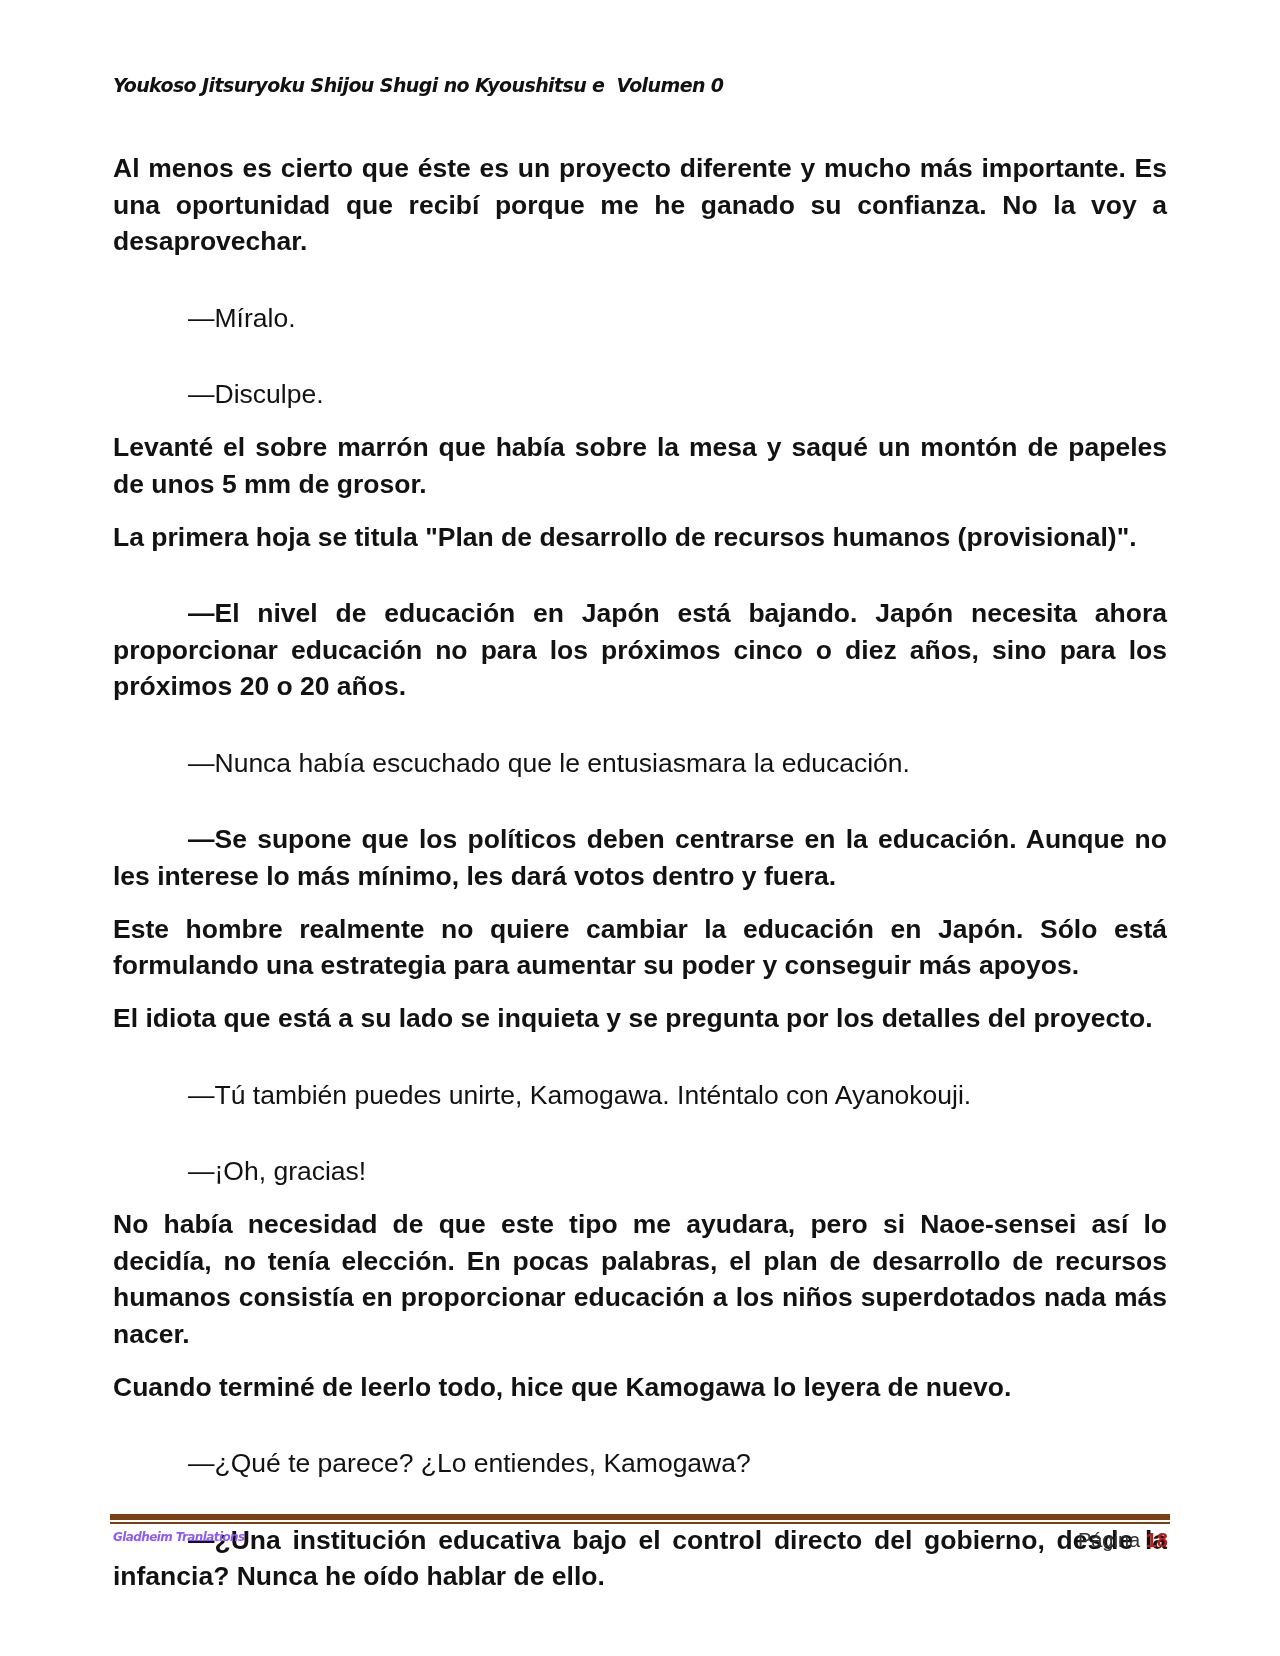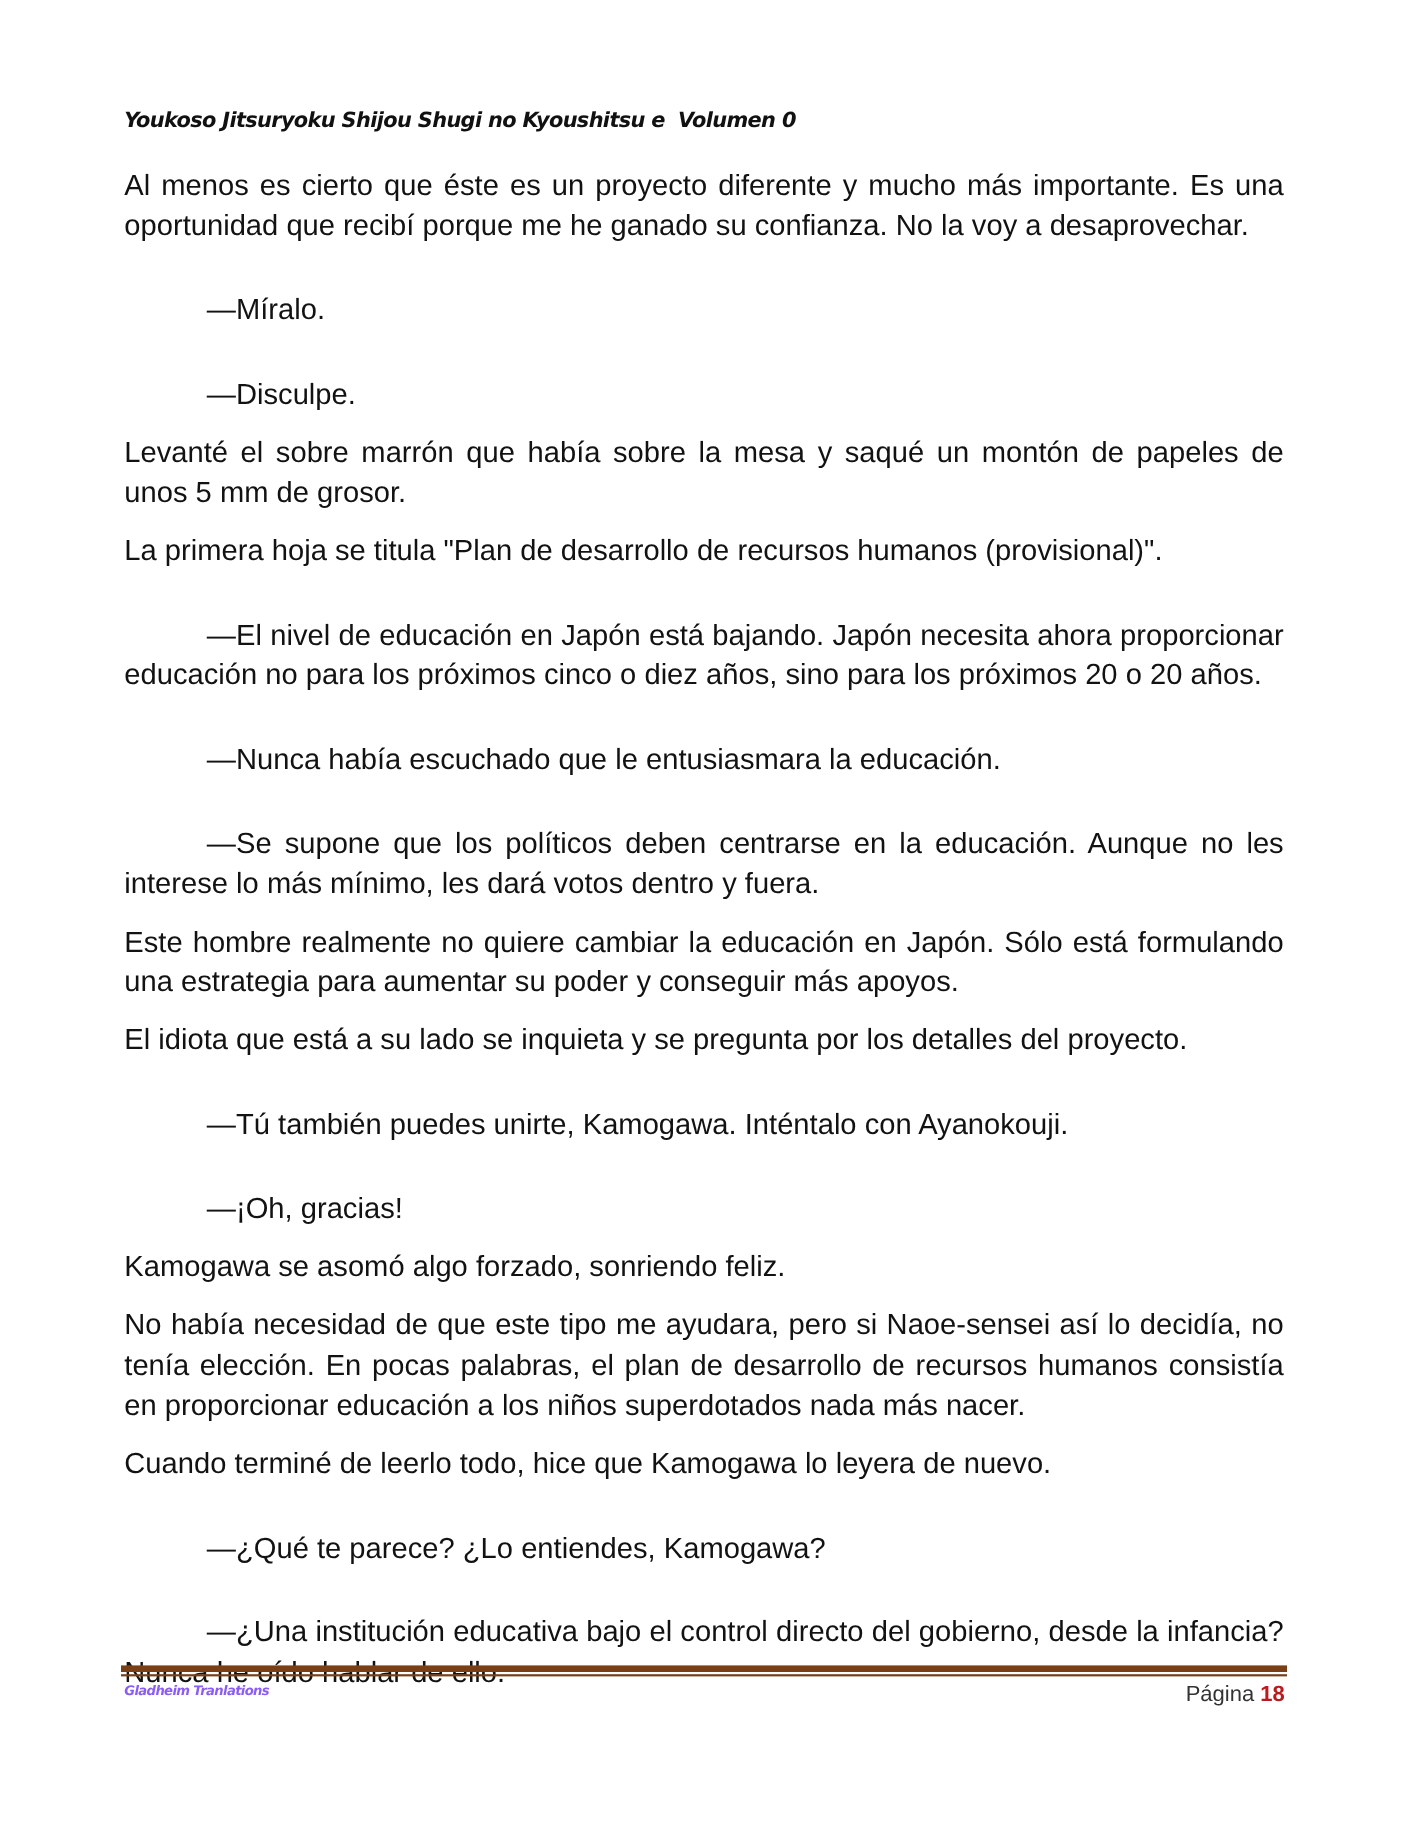--- a/index.html
+++ b/index.html
@@ -18,38 +18,38 @@
       position: absolute;
       left: 113px;
       top: 74px;
       font-family: "DejaVu Sans", sans-serif;
       font-weight: bold;
       font-style: italic;
       font-size: 19px;
       letter-spacing: -0.6px;
       color: #111111;
       white-space: pre;
-      margin-top: 24px;
     }
     .body-text {
       position: absolute;
       left: 113px;
       top: 150px;
       width: 1054px;
       font-family: "Liberation Sans", sans-serif;
       font-size: 26.5px;
       line-height: 36.5px;
       color: #121212;
     }
     .para {
       margin: 0 0 16.5px 0;
       text-align: justify;
     }
     .para.last-line-left {
       text-align-last: left;
+      font-weight: bold;
     }
     .para.dialogue {
       text-indent: 75px;
       margin-top: 40px;
     }
     .footer-rule {
       position: absolute;
       left: 110px;
       width: 1060px;
       top: 1514px;
@@ -104,21 +104,20 @@
   <p class="para dialogue">—Disculpe.</p>
   <p class="para last-line-left">Levanté el sobre marrón que había sobre la mesa y saqué un montón de papeles de unos 5 mm de grosor.</p>
   <p class="para last-line-left">La primera hoja se titula "Plan de desarrollo de recursos humanos (provisional)".</p>
   <p class="para dialogue last-line-left">—El nivel de educación en Japón está bajando. Japón necesita ahora proporcionar educación no para los próximos cinco o diez años, sino para los próximos 20 o 20 años.</p>
   <p class="para dialogue">—Nunca había escuchado que le entusiasmara la educación.</p>
   <p class="para dialogue last-line-left">—Se supone que los políticos deben centrarse en la educación. Aunque no les interese lo más mínimo, les dará votos dentro y fuera.</p>
   <p class="para last-line-left">Este hombre realmente no quiere cambiar la educación en Japón. Sólo está formulando una estrategia para aumentar su poder y conseguir más apoyos.</p>
   <p class="para last-line-left">El idiota que está a su lado se inquieta y se pregunta por los detalles del proyecto.</p>
   <p class="para dialogue">—Tú también puedes unirte, Kamogawa. Inténtalo con Ayanokouji.</p>
   <p class="para dialogue">—¡Oh, gracias!</p>
-  <p class="para last-line-left">Kamogawa se asomó algo forzado, sonriendo feliz.</p>
   <p class="para last-line-left">No había necesidad de que este tipo me ayudara, pero si Naoe-sensei así lo decidía, no tenía elección. En pocas palabras, el plan de desarrollo de recursos humanos consistía en proporcionar educación a los niños superdotados nada más nacer.</p>
   <p class="para last-line-left">Cuando terminé de leerlo todo, hice que Kamogawa lo leyera de nuevo.</p>
   <p class="para dialogue">—¿Qué te parece? ¿Lo entiendes, Kamogawa?</p>
   <p class="para dialogue last-line-left">—¿Una institución educativa bajo el control directo del gobierno, desde la infancia? Nunca he oído hablar de ello.</p>
 </div>
 
 <div class="footer-rule">
   <div class="thick"></div>
   <div class="thin"></div>
 </div>

